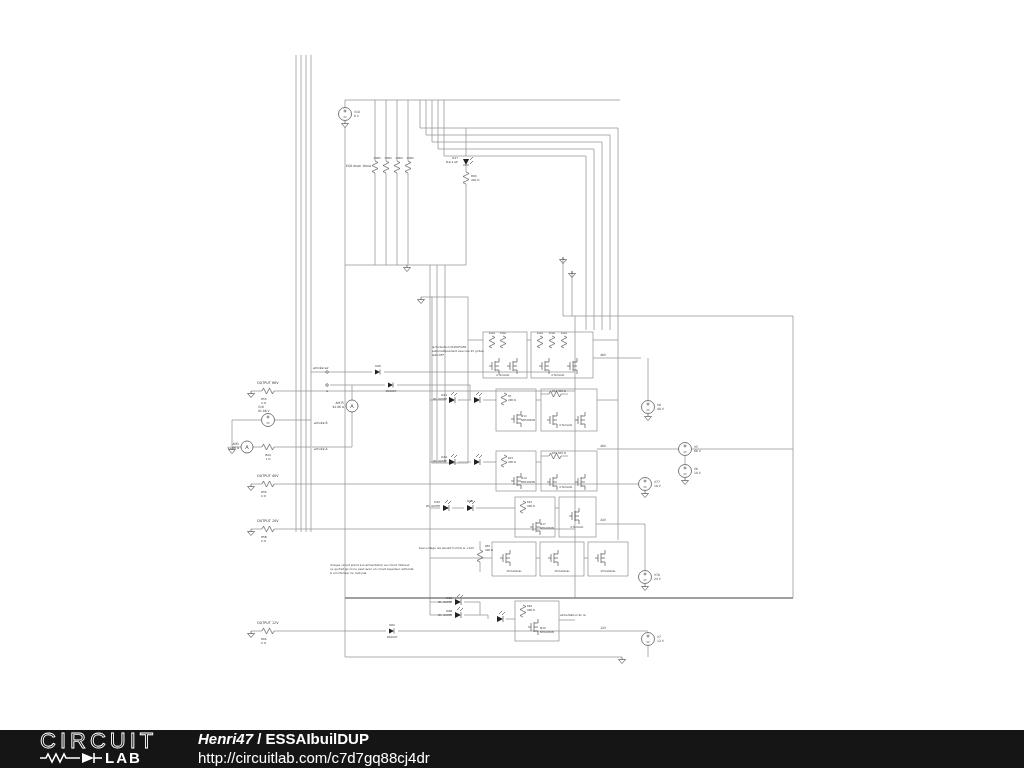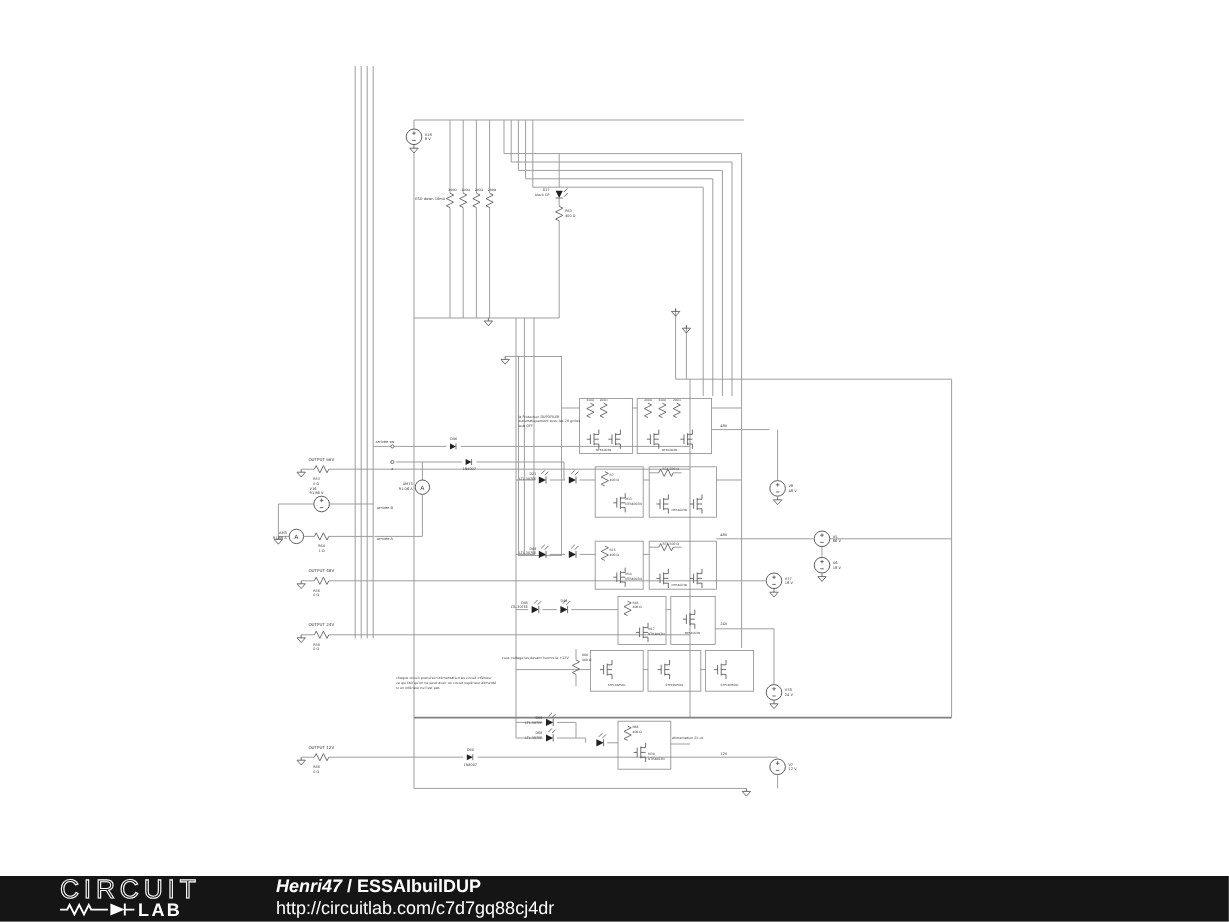--- a/index.html
+++ b/index.html
@@ -3,27 +3,27 @@
 <meta charset="utf-8">
 <style>
   html,body{margin:0;padding:0;}
   body{width:1024px;height:768px;background:#ffffff;position:relative;overflow:hidden;
        font-family:"Liberation Sans", sans-serif;}
   .canvas{position:absolute;left:0;top:0;width:1024px;height:730px;background:#fff;}
   svg{display:block;}
   #schem{font-family:"DejaVu Sans", sans-serif;}
   .footer{position:absolute;left:0;bottom:0;width:1024px;height:38px;background:#151515;
           display:flex;align-items:center;}
-  .logo{margin-left:48px;width:160px;height:36px;}
+  .logo{margin-left:38px;width:160px;height:36px;}
   .logo-circuit{fill:none;stroke:#ffffff;stroke-width:0.9px;font-size:22px;letter-spacing:4px;
                 font-family:"Liberation Sans", sans-serif;}
   .logo-lab{fill:#ffffff;font-weight:bold;font-size:15px;letter-spacing:2px;
             font-family:"Liberation Sans", sans-serif;}
   .logo-wire{stroke:#ffffff;stroke-width:1.6;fill:none;}
-  .titles{margin-left:22px;color:#ffffff;line-height:1.25;}
+  .titles{color:#ffffff;line-height:1.25;}
   .t1{font-size:15px;font-weight:bold;}
   .t1 .user{font-style:italic;}
   .t2{font-size:15px;font-weight:normal;}
 </style>
 </head>
 <body>
 
 <div class="canvas">
   <svg id="schem" width="1024" height="730" viewBox="0 0 1024 730">
       <line x1="296" y1="55" x2="296" y2="532" stroke="#9a9a9a" stroke-width="0.8"></line>

